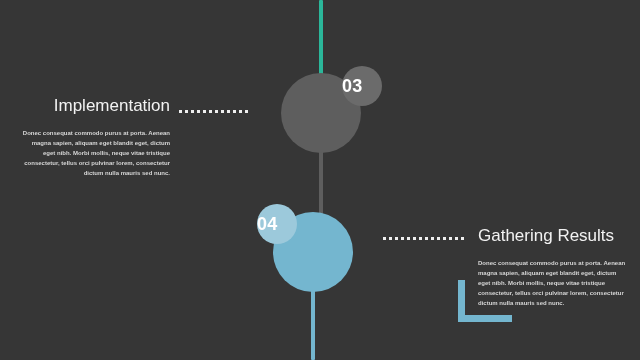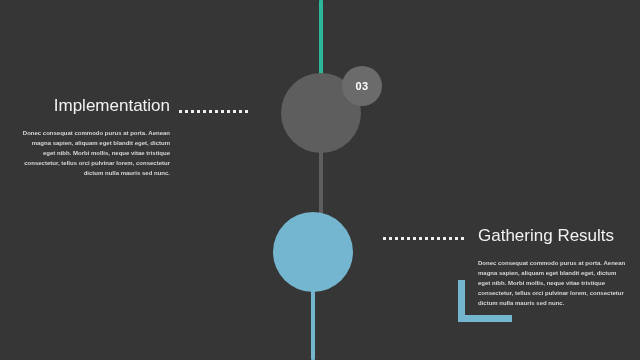--- a/index.html
+++ b/index.html
@@ -62,24 +62,23 @@
     width: 80px;
     height: 80px;
     background: #74b6cf;
   }
 
   .badge {
     position: absolute;
     border-radius: 50%;
     display: flex;
     align-items: center;
-    justify-content: center;
     color: #ffffff;
     font-weight: bold;
-    font-size: 11px;
+    font-size: 18px;
     letter-spacing: 0.3px;
   }
   .badge-03 {
     left: 342px;
     top: 66px;
     width: 40px;
     height: 40px;
     background: #6b6b6b;
   }
   .badge-04 {
@@ -174,20 +173,23 @@
   <div class="spine spine-top"></div>
   <div class="spine spine-mid"></div>
   <div class="spine spine-bottom"></div>
 
   <div class="node node-gray"></div>
   <div class="node node-blue"></div>
 
   <div class="badge badge-03">
     <span>03</span>
   </div>
+  <div class="badge badge-04">
+    <span>04</span>
+  </div>
 
   <div class="dots dots-left"></div>
   <div class="dots dots-right"></div>
 
   <div class="block block-right">
     <h2 class="heading">Gathering Results</h2>
     <p class="body">Donec consequat commodo purus at porta. Aenean magna sapien, aliquam eget blandit eget, dictum eget nibh. Morbi mollis, neque vitae tristique consectetur, tellus orci pulvinar lorem, consectetur dictum nulla mauris sed nunc.</p>
   </div>
 
   <div class="block block-left">

